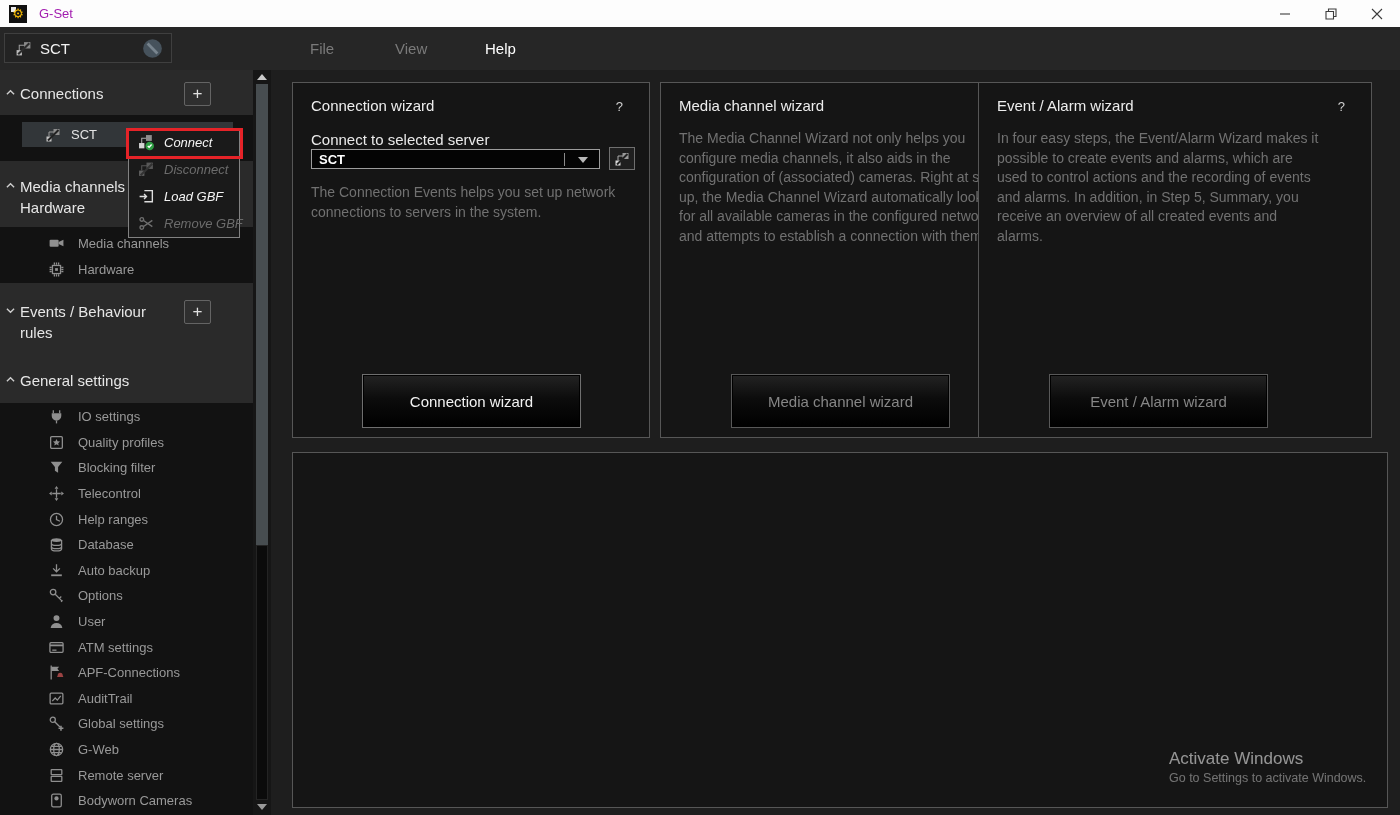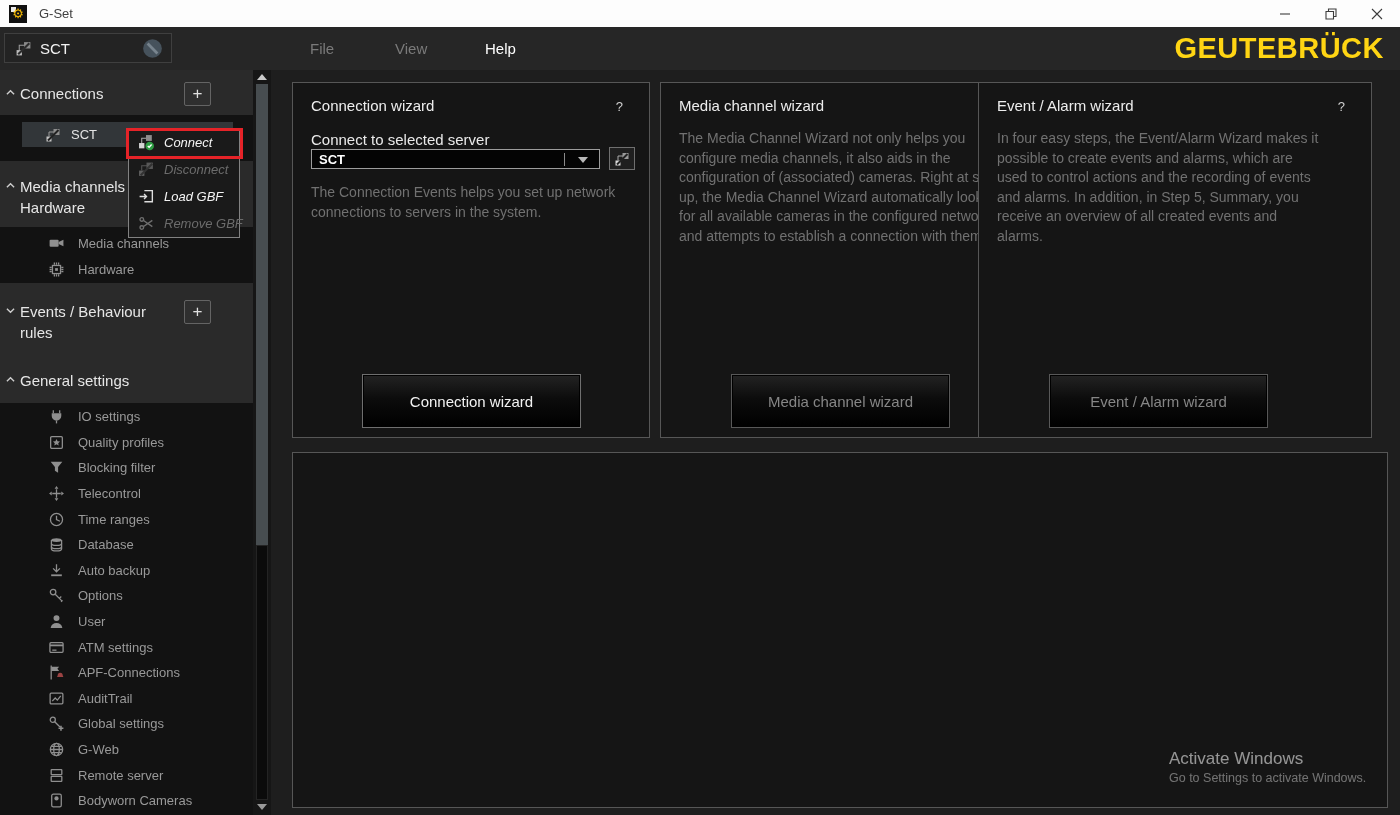--- a/index.html
+++ b/index.html
@@ -6,21 +6,21 @@
   html,body { width:1400px; height:815px; overflow:hidden; background:#1e1e1e;
               font-family:"Liberation Sans", sans-serif; position:relative; }
 
   
   .titlebar { position:absolute; left:0; top:0; width:1400px; height:27px;
               background:#fdfdfd; display:flex; align-items:center; }
   .app-icon { width:18px; height:18px; margin-left:9px; background:#111;
               display:flex; align-items:center; justify-content:center; position:relative; }
   .app-icon .q { position:absolute; left:2px; top:2px; width:5px; height:5px; background:#e9e9e9; }
   .app-icon .g { color:#f2b705; font-size:13px; line-height:13px; position:relative; }
-  .win-title { margin-left:12px; font-size:13px; color:#404040; }
+  .win-title { margin-left:12px; font-size:13px; color:#a21caf; }
   .win-controls { margin-left:auto; display:flex; height:100%; }
   .win-btn { width:46px; height:27px; display:flex; align-items:center; justify-content:center; }
   .win-btn svg { stroke:#3c3c3c; stroke-width:1.1; fill:none; }
 
   
   .headerbar { position:absolute; left:0; top:27px; width:1400px; height:43px; background:#262626; }
   .server-box { position:absolute; left:4px; top:6px; width:168px; height:30px;
                 border:1px solid #3f3f3f; background:#232323; display:flex; align-items:center; }
   .server-box .lbl { color:#f2f2f2; font-size:15px; margin-left:8px; }
   .menu-item { position:absolute; top:0; height:43px; display:flex; align-items:center; font-size:15px; }
@@ -129,21 +129,20 @@
     </svg>
     <span class="lbl">SCT</span>
     <svg width="21" height="21" viewBox="0 0 18 18" style="margin-left:auto;margin-right:8px">
       <circle cx="9" cy="9" r="8" fill="#46525c"></circle>
       <path d="M4.8 4.8l8.4 8.4" stroke="#78848e" stroke-width="2.4"></path>
     </svg>
   </div>
   <div class="menu-item dim" style="left:310px">File</div>
   <div class="menu-item dim" style="left:395px">View</div>
   <div class="menu-item lit" style="left:485px">Help</div>
-  <div class="logo">GEUTEBRÜCK</div>
 </div>
 
 <div class="sidebar">
 
   <div class="sb-head" style="top:13px">
     <span class="sb-caret">
       <svg width="11" height="9" viewBox="0 0 12 10">
           <path d="M2 7l4-4 4 4"></path>
         </svg>
       </span>
@@ -250,21 +249,21 @@
         </span>
       <span class="lbl">Telecontrol</span>
     </div>
     <div class="sb-item">
       <span class="ic">
         <svg viewBox="0 0 16 16">
             <circle cx="8" cy="8" r="5.7"></circle>
             <path d="M8 4.5V8l3.2 1.6"></path>
           </svg>
         </span>
-      <span class="lbl">Time ranges</span>
+      <span class="lbl">Help ranges</span>
     </div>
     <div class="sb-item">
       <span class="ic">
         <svg viewBox="0 0 16 16">
             <ellipse cx="8" cy="3.8" rx="4.8" ry="1.8" fill="#8f8f8f" stroke="none"></ellipse>
             <path d="M3.2 3.8v8.4c0 1 2.1 1.8 4.8 1.8s4.8-.8 4.8-1.8V3.8"></path>
             <path d="M3.2 7c0 1 2.1 1.8 4.8 1.8S12.8 8 12.8 7M3.2 10c0 1 2.1 1.8 4.8 1.8s4.8-.8 4.8-1.8"></path>
           </svg>
         </span>
       <span class="lbl">Database</span>

